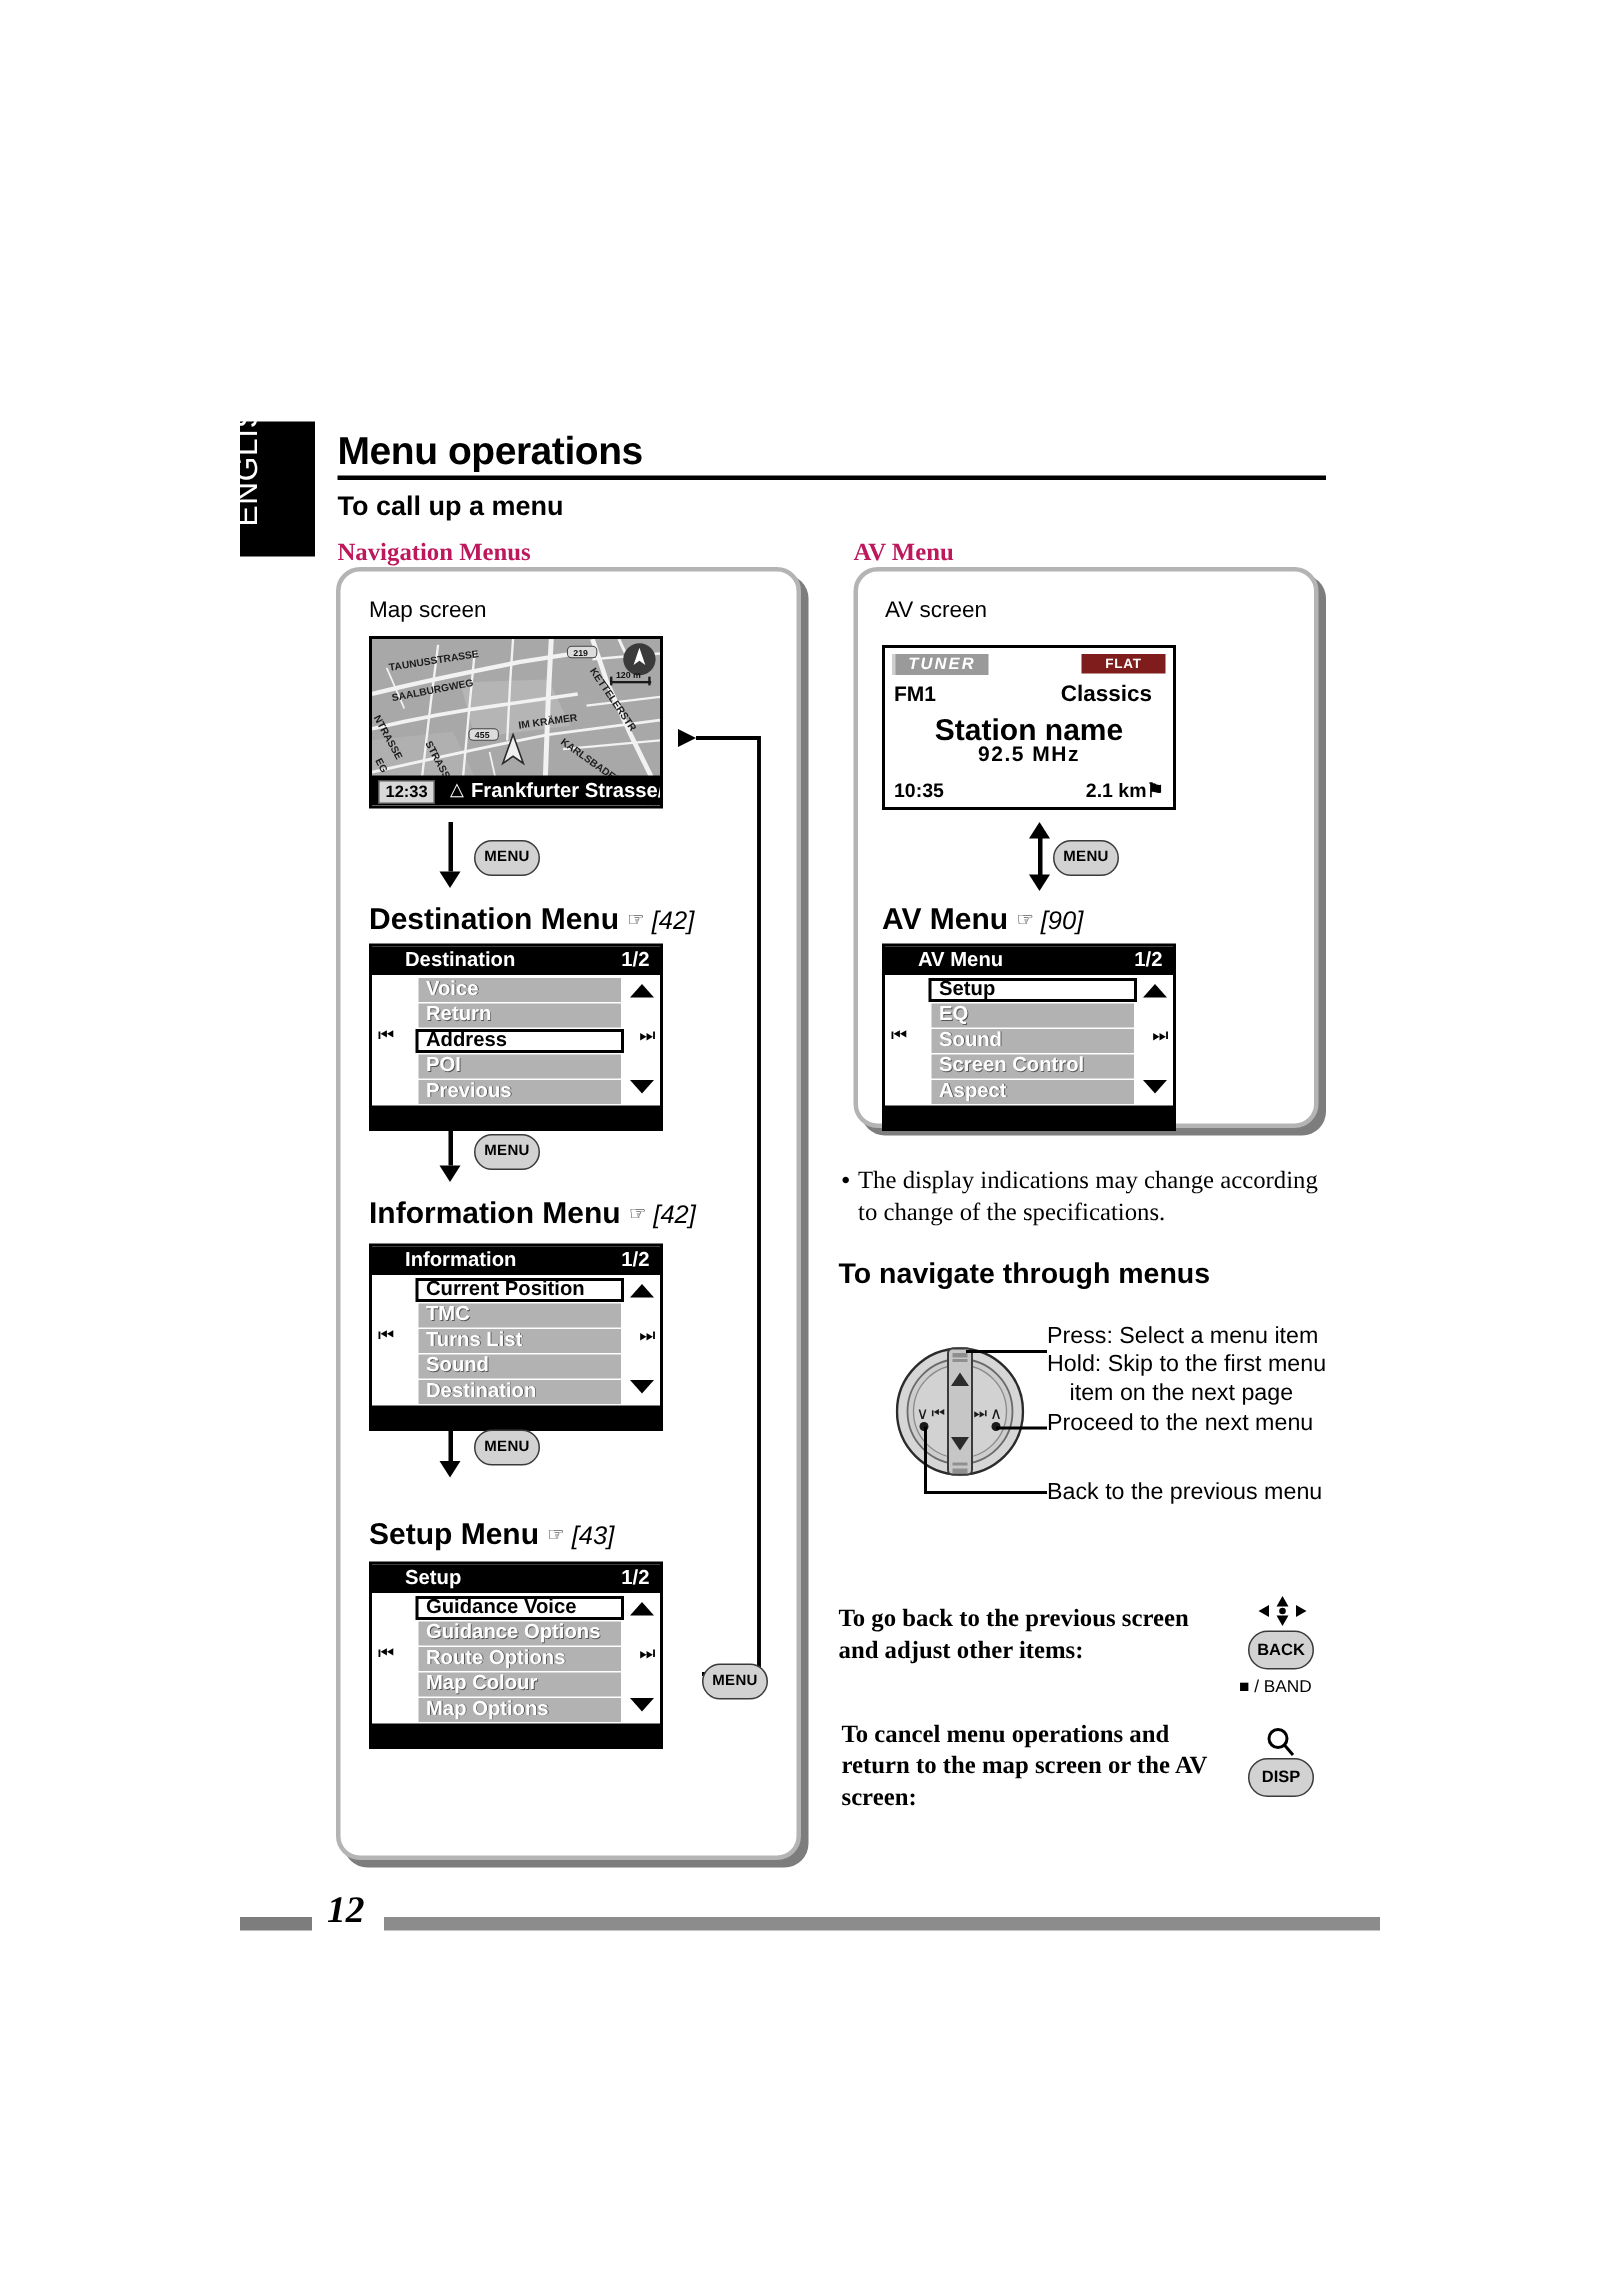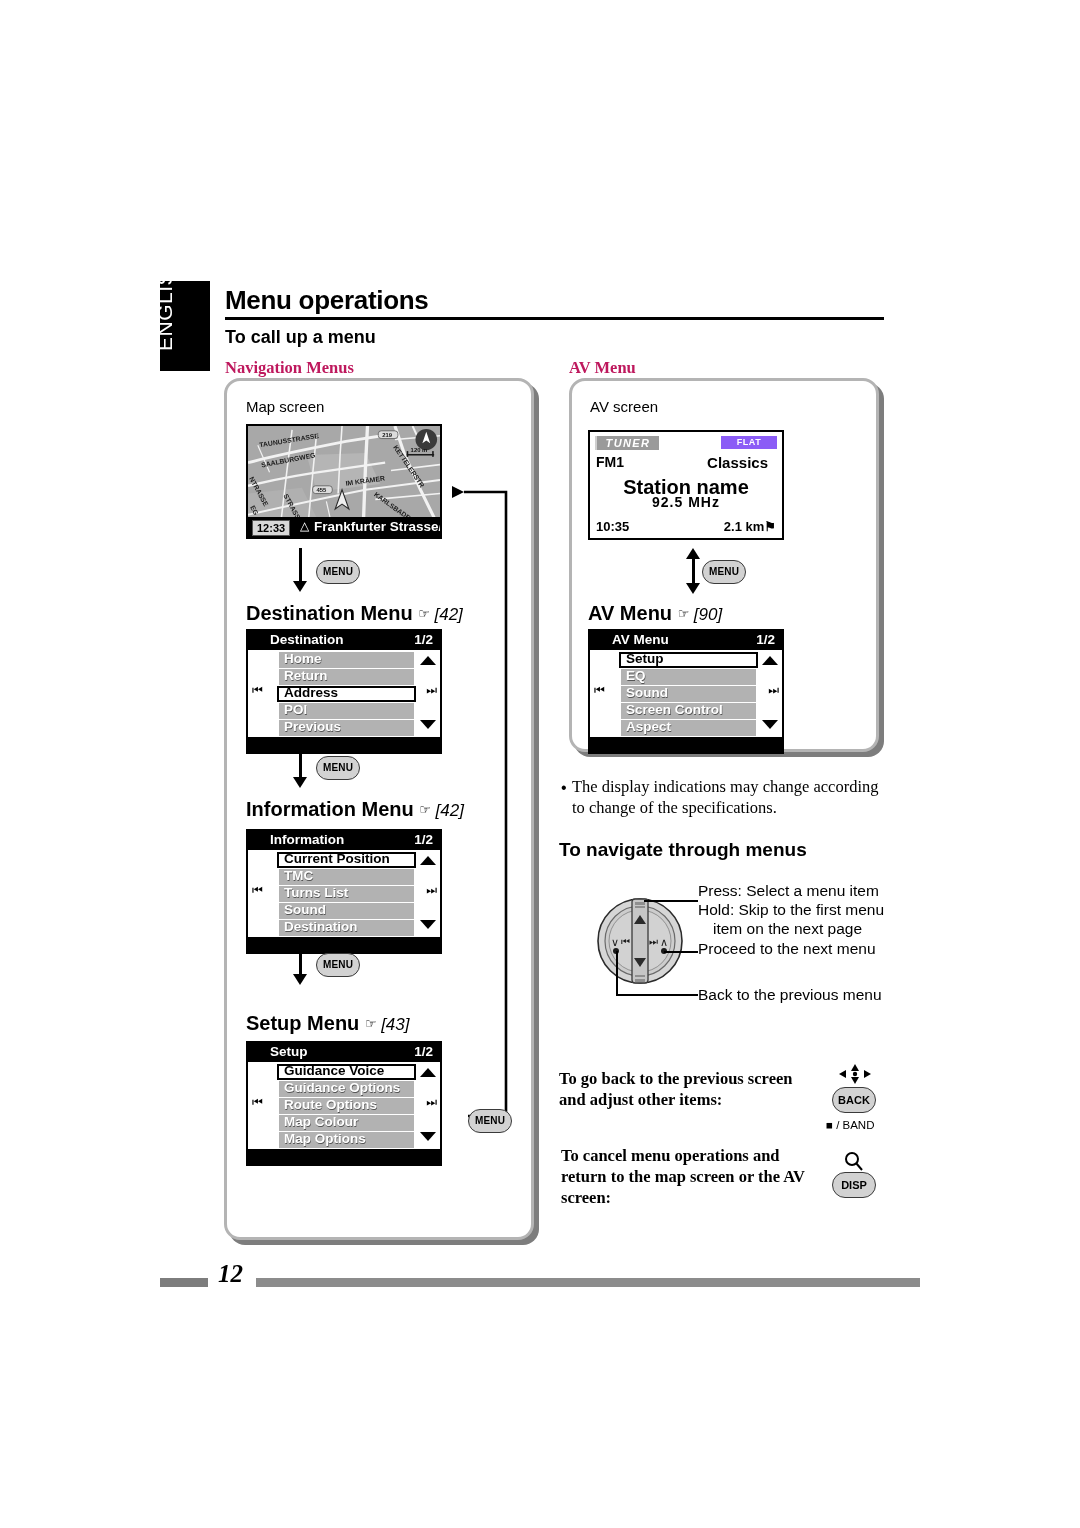--- a/index.html
+++ b/index.html
@@ -127,21 +127,21 @@
     background: #9a9a9a;
     color: #fff;
     font-size: 11px; font-weight: bold; font-style: italic;
     text-align: center; line-height: 14px;
     letter-spacing: 1.4px;
     border-left: 2px solid #cfcfcf;
   }
   #flat-badge {
     position: absolute; right: 5px; top: 4px;
     width: 56px; height: 13px;
-    background: #8b5cf6; color: #fff;
+    background: #7f1d1d; color: #fff;
     font-size: 9px; font-weight: bold;
     text-align: center; line-height: 13px;
     letter-spacing: 0.5px;
   }
   #av-band   { position: absolute; left: 6px;  top: 22px; font-size: 14px; font-weight: bold; }
   #av-genre  { position: absolute; right: 14px; top: 22px; font-size: 15px; font-weight: bold; }
   #av-station{ position: absolute; left: 0; right: 0; top: 44px; text-align: center; font-size: 20px; font-weight: bold; }
   #av-freq   { position: absolute; left: 0; right: 0; top: 62px; text-align: center; font-size: 14px; font-weight: bold; letter-spacing: 1px; }
   #av-time   { position: absolute; left: 6px; bottom: 4px; font-size: 13px; font-weight: bold; }
   #av-dist   { position: absolute; right: 6px; bottom: 4px; font-size: 13px; font-weight: bold; }
@@ -445,21 +445,21 @@
 </div>
 
 <div class="menu-lcd" id="menu-destination" style="left:246px; top:629px;">
   <div class="menu-titlebar">
     <span class="mt-name">Destination</span>
     <span class="mt-page">1/2</span>
   </div>
   <div class="menu-body">
     <div class="menu-row">
         <div class="rowbg"></div>
-        <div class="rowtext">Home</div>
+        <div class="rowtext">Voice</div>
       </div>
     <div class="menu-row">
         <div class="rowbg"></div>
         <div class="rowtext">Return</div>
       </div>
     <div class="menu-row selected">
         <div class="rowbg"></div>
         <div class="rowtext">Address</div>
       </div>
     <div class="menu-row">

